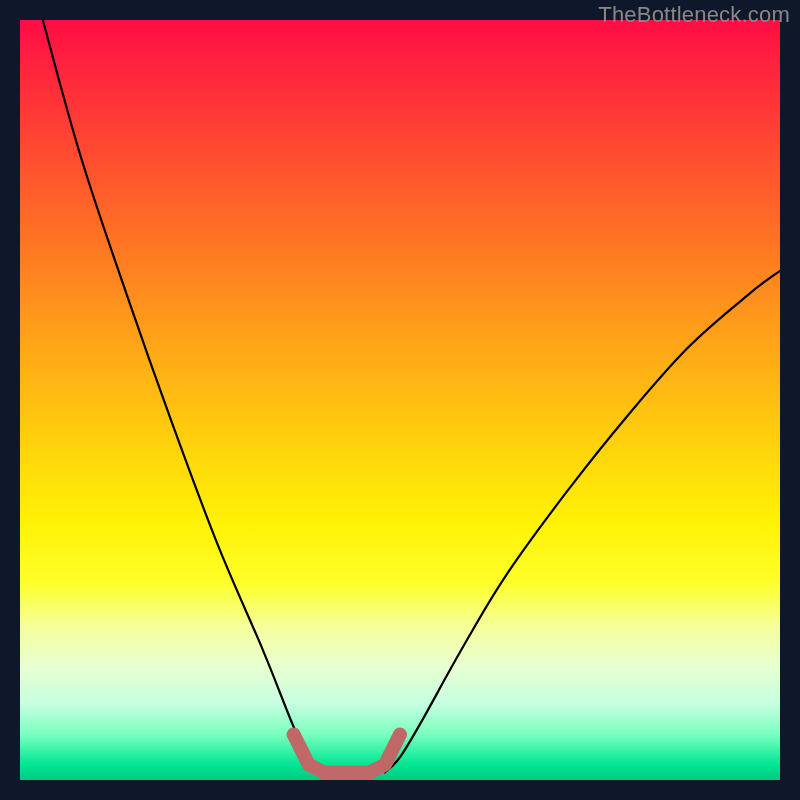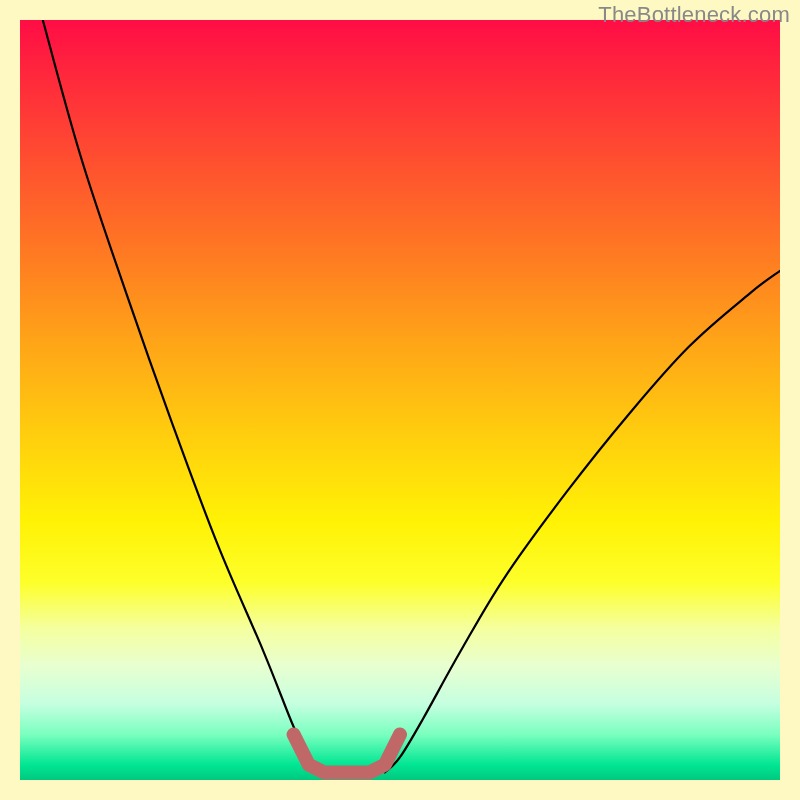--- a/index.html
+++ b/index.html
@@ -8,21 +8,21 @@
     width: 800px;
     height: 800px;
     background: #000;
     overflow: hidden;
     font-family: Arial, Helvetica, sans-serif;
   }
   .frame {
     position: relative;
     width: 800px;
     height: 800px;
-    background: #fef9c3;
+    background: #0f172a;
   }
   .gradient {
     position: absolute;
     left: 20px;
     top: 20px;
     width: 760px;
     height: 760px;
     background: linear-gradient(
       to bottom,
       #ff0d45 0%,

